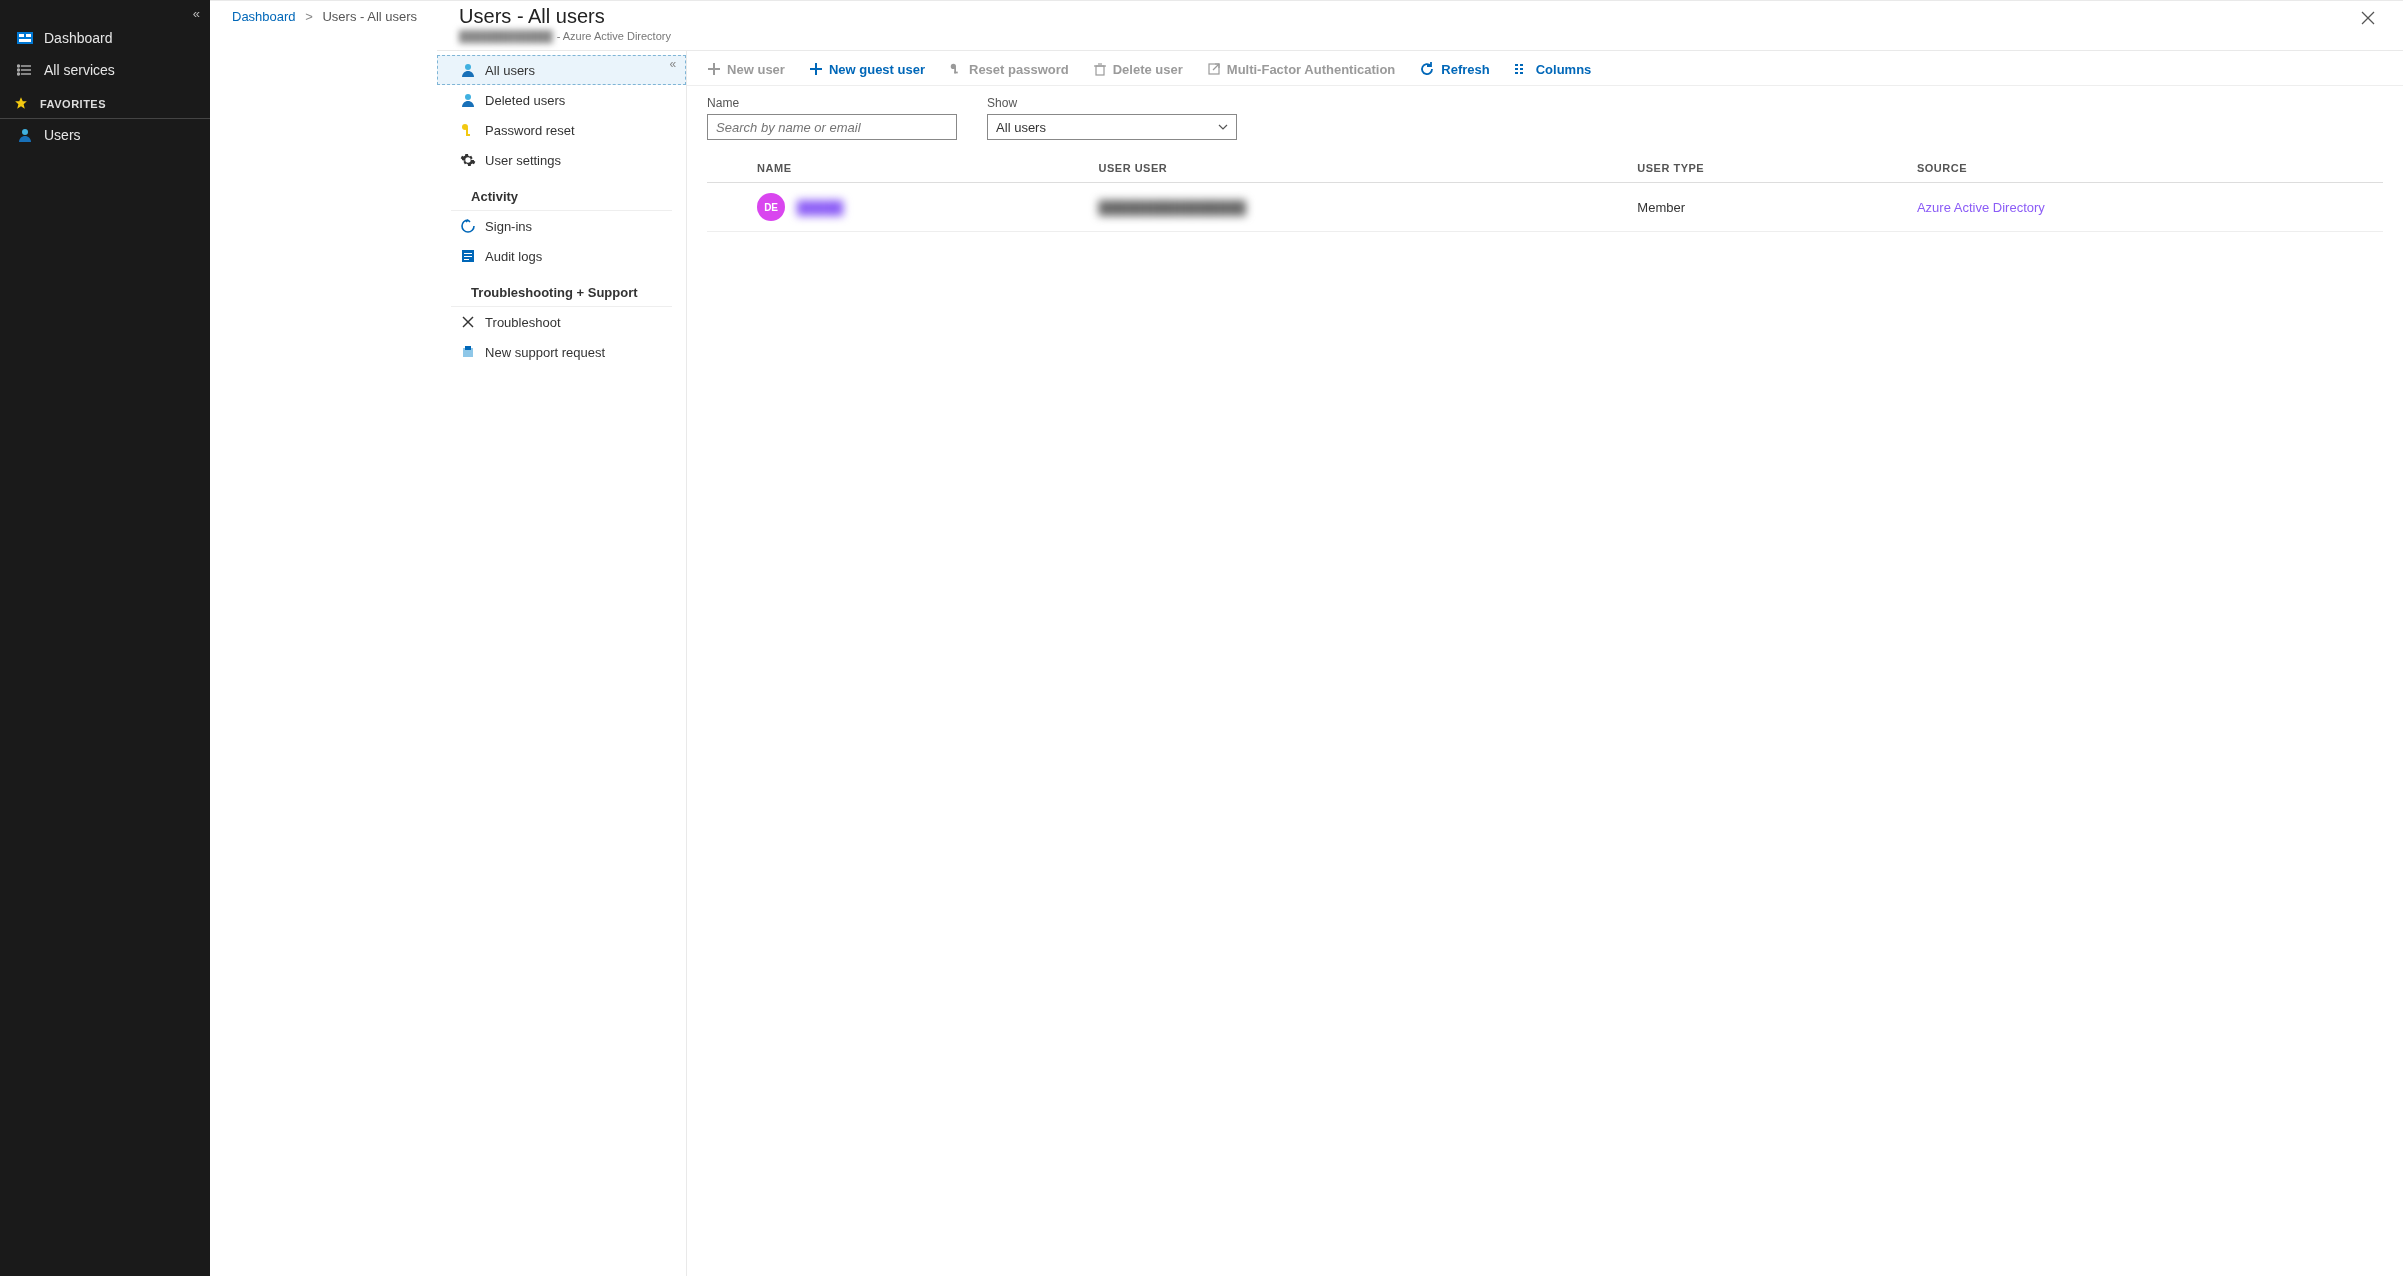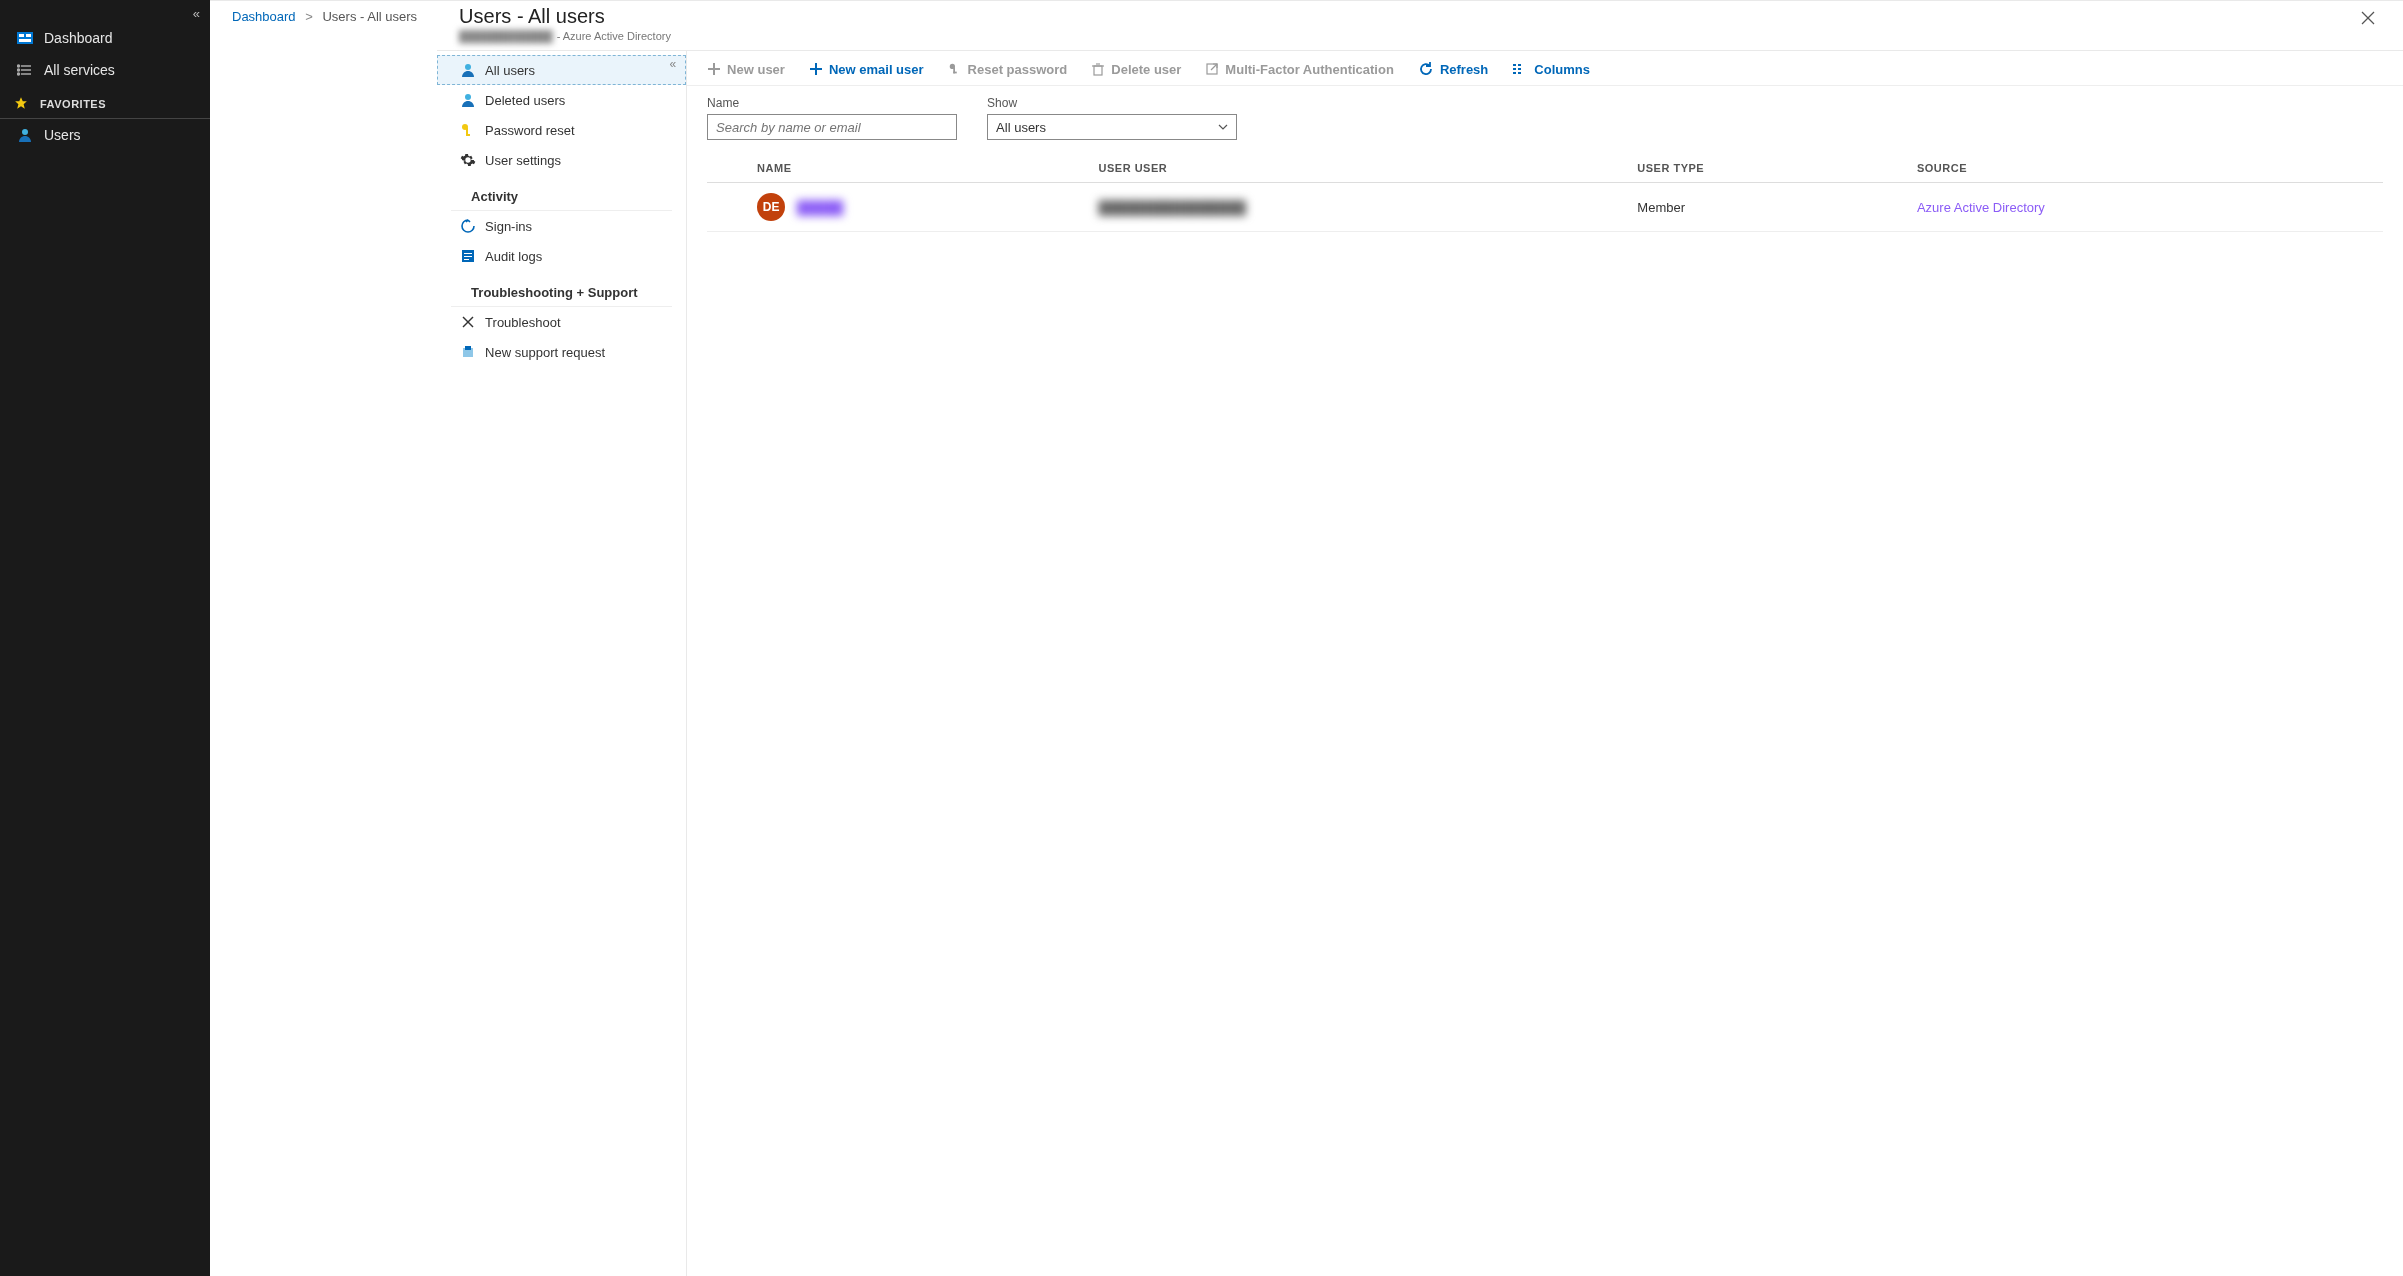--- a/index.html
+++ b/index.html
@@ -143,23 +143,23 @@
     text-align:left; font-size:11px; font-weight:700;
     letter-spacing:0.5px; color:#555;
     padding:8px 10px; border-bottom:1px solid #ddd;
   }
   table.users td {
     padding:10px 10px; border-bottom:1px solid #eee;
     vertical-align:middle;
   }
   .avatar {
     width:28px; height:28px; border-radius:50%;
-    background:#c2410c; color:#fff;
+    background:#d946ef; color:#fff;
     display:inline-flex; align-items:center; justify-content:center;
-    font-size:12px; font-weight:600; margin-right:12px;
+    font-size:10px; font-weight:600; margin-right:12px;
   }
   .name-cell { display:flex; align-items:center; }
   .blur-text { filter: blur(4px); color:#666; }
   .link { color:#8b5cf6; cursor:pointer; }
 
 </style>
 </head>
 <body>
 
 <div class="leftnav">
@@ -335,21 +335,21 @@
             <span>New user</span>
           </span>
 
           <span class="tool accent">
             <span class="icon">
               <svg width="14" height="14" viewBox="0 0 14 14" fill="#0067b8">
                   <rect x="6" y="1" width="2" height="12"></rect>
                   <rect x="1" y="6" width="12" height="2"></rect>
                 </svg>
             </span>
-            <span>New email user</span>
+            <span>New guest user</span>
           </span>
 
           <span class="tool disabled">
             <span class="icon">
               <svg width="14" height="14" viewBox="0 0 16 16" fill="#9a9a9a">
                   <circle cx="5" cy="5" r="3"></circle>
                   <rect x="6" y="6" width="2" height="7"></rect>
                   <rect x="6" y="11" width="4" height="2"></rect>
                 </svg>
             </span>

